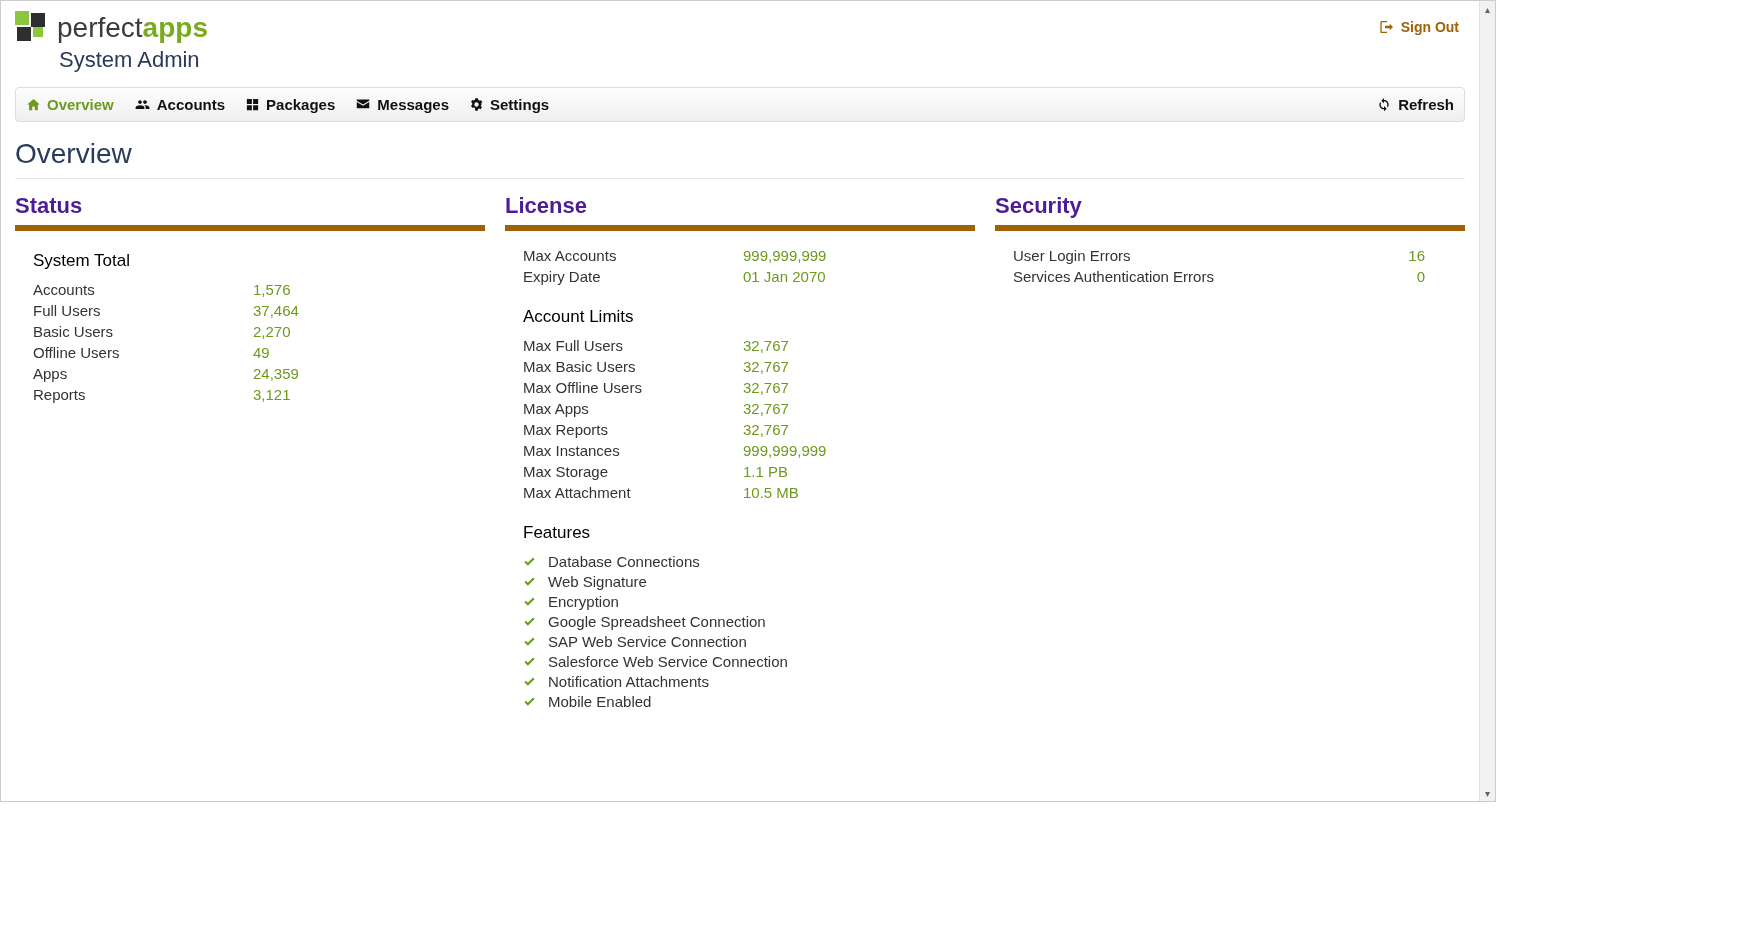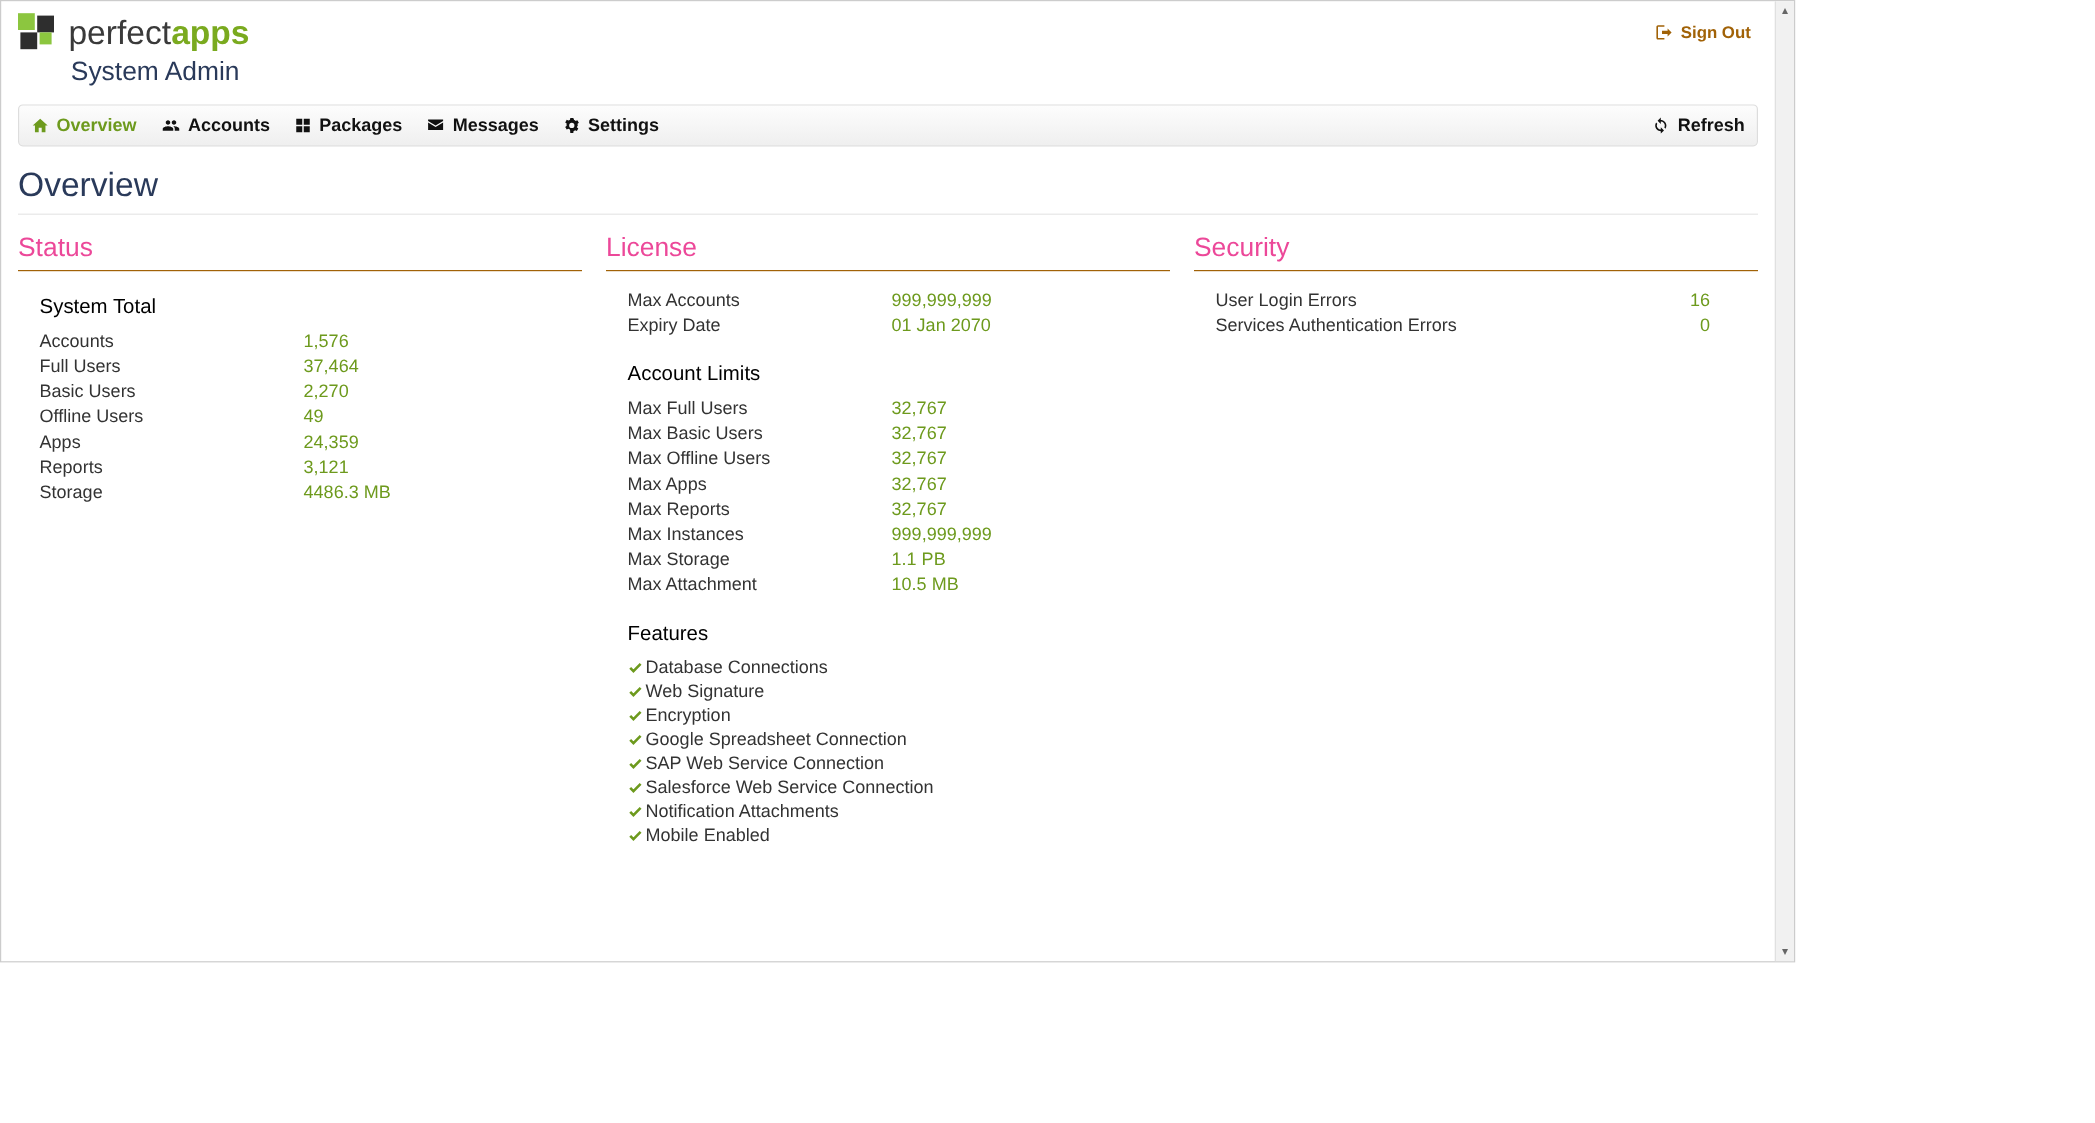--- a/index.html
+++ b/index.html
@@ -87,31 +87,31 @@
   }
   .nav-item.active { color:#6d9a1d; }
   .nav-item .ico { display:inline-flex; }
   .refresh { display:flex; align-items:flex-start; gap:6px; font-weight:700; font-size:15px; cursor:pointer; color:#111; }
 
   h1.page-title { font-size: 28px; font-weight:400; color:#2a3a5a; margin-top:16px; }
   hr.rule { border:none; border-top:1px solid #e6e6e6; margin-top:8px; }
 
   .columns { display:flex; gap:20px; margin-top:14px; }
   .col { flex:1; }
-  .col h2 { font-size:22px; font-weight:400; color:#ec4899; padding-bottom:6px; border-bottom:1px solid #a16207; }
+  .col h2 { font-size:22px; font-weight:700; color:#4c1d95; padding-bottom:6px; border-bottom:6px solid #a16207; }
 
   .section-body { padding: 16px 0 0 18px; }
   .subhead { font-size:17px; font-weight:400; color:#000000; margin-bottom:10px; margin-top:4px;}
   .subhead.mt { margin-top:22px; }
 
   .kv-row { display:flex; margin-bottom:4px; font-size:15px; color:#333; }
   .kv-label { width:220px; color:#333; }
   .kv-value { color:#6d9a1d;text-align:center; }
 
-  .feature-row { display:flex; align-items:center; gap:2px; margin-bottom:3px; font-size:15px; color:#333;}
+  .feature-row { display:flex; align-items:center; gap:12px; margin-bottom:3px; font-size:15px; color:#333;}
   .check { color:#6d9a1d; }
 
   .security-row { display:flex; justify-content:space-between; font-size:15px; margin-bottom:4px; padding-right:40px;}
   .security-row .sval { color:#6d9a1d; }
 
   svg { display:block; }
 </style>
 </head>
 <body>
 
@@ -226,24 +226,20 @@
               <div class="kv-value">49</div>
             </div>
             <div class="kv-row">
               <div class="kv-label">Apps</div>
               <div class="kv-value">24,359</div>
             </div>
             <div class="kv-row">
               <div class="kv-label">Reports</div>
               <div class="kv-value">3,121</div>
             </div>
-            <div class="kv-row">
-              <div class="kv-label">Storage</div>
-              <div class="kv-value">4486.3 MB</div>
-            </div>
           </div>
       </div>
     </div>
 
     <div class="col">
       <h2>License</h2>
       <div class="section-body">
         <div id="license-system-rows">
             <div class="kv-row">
               <div class="kv-label">Max Accounts</div>

